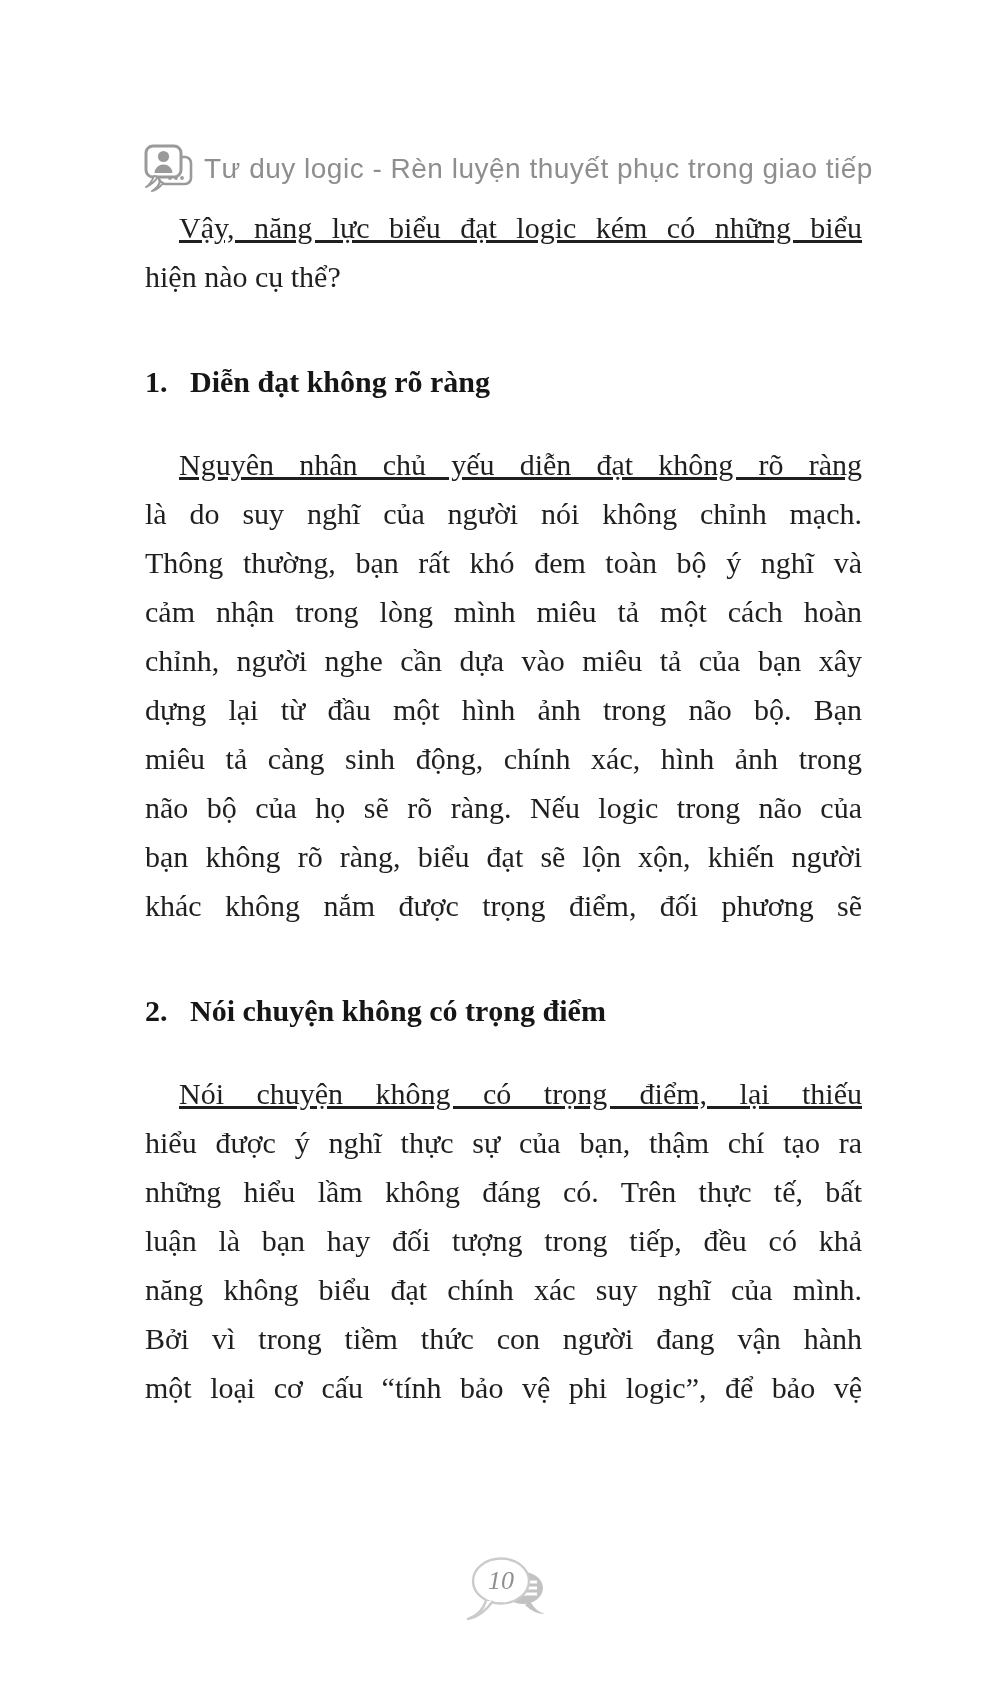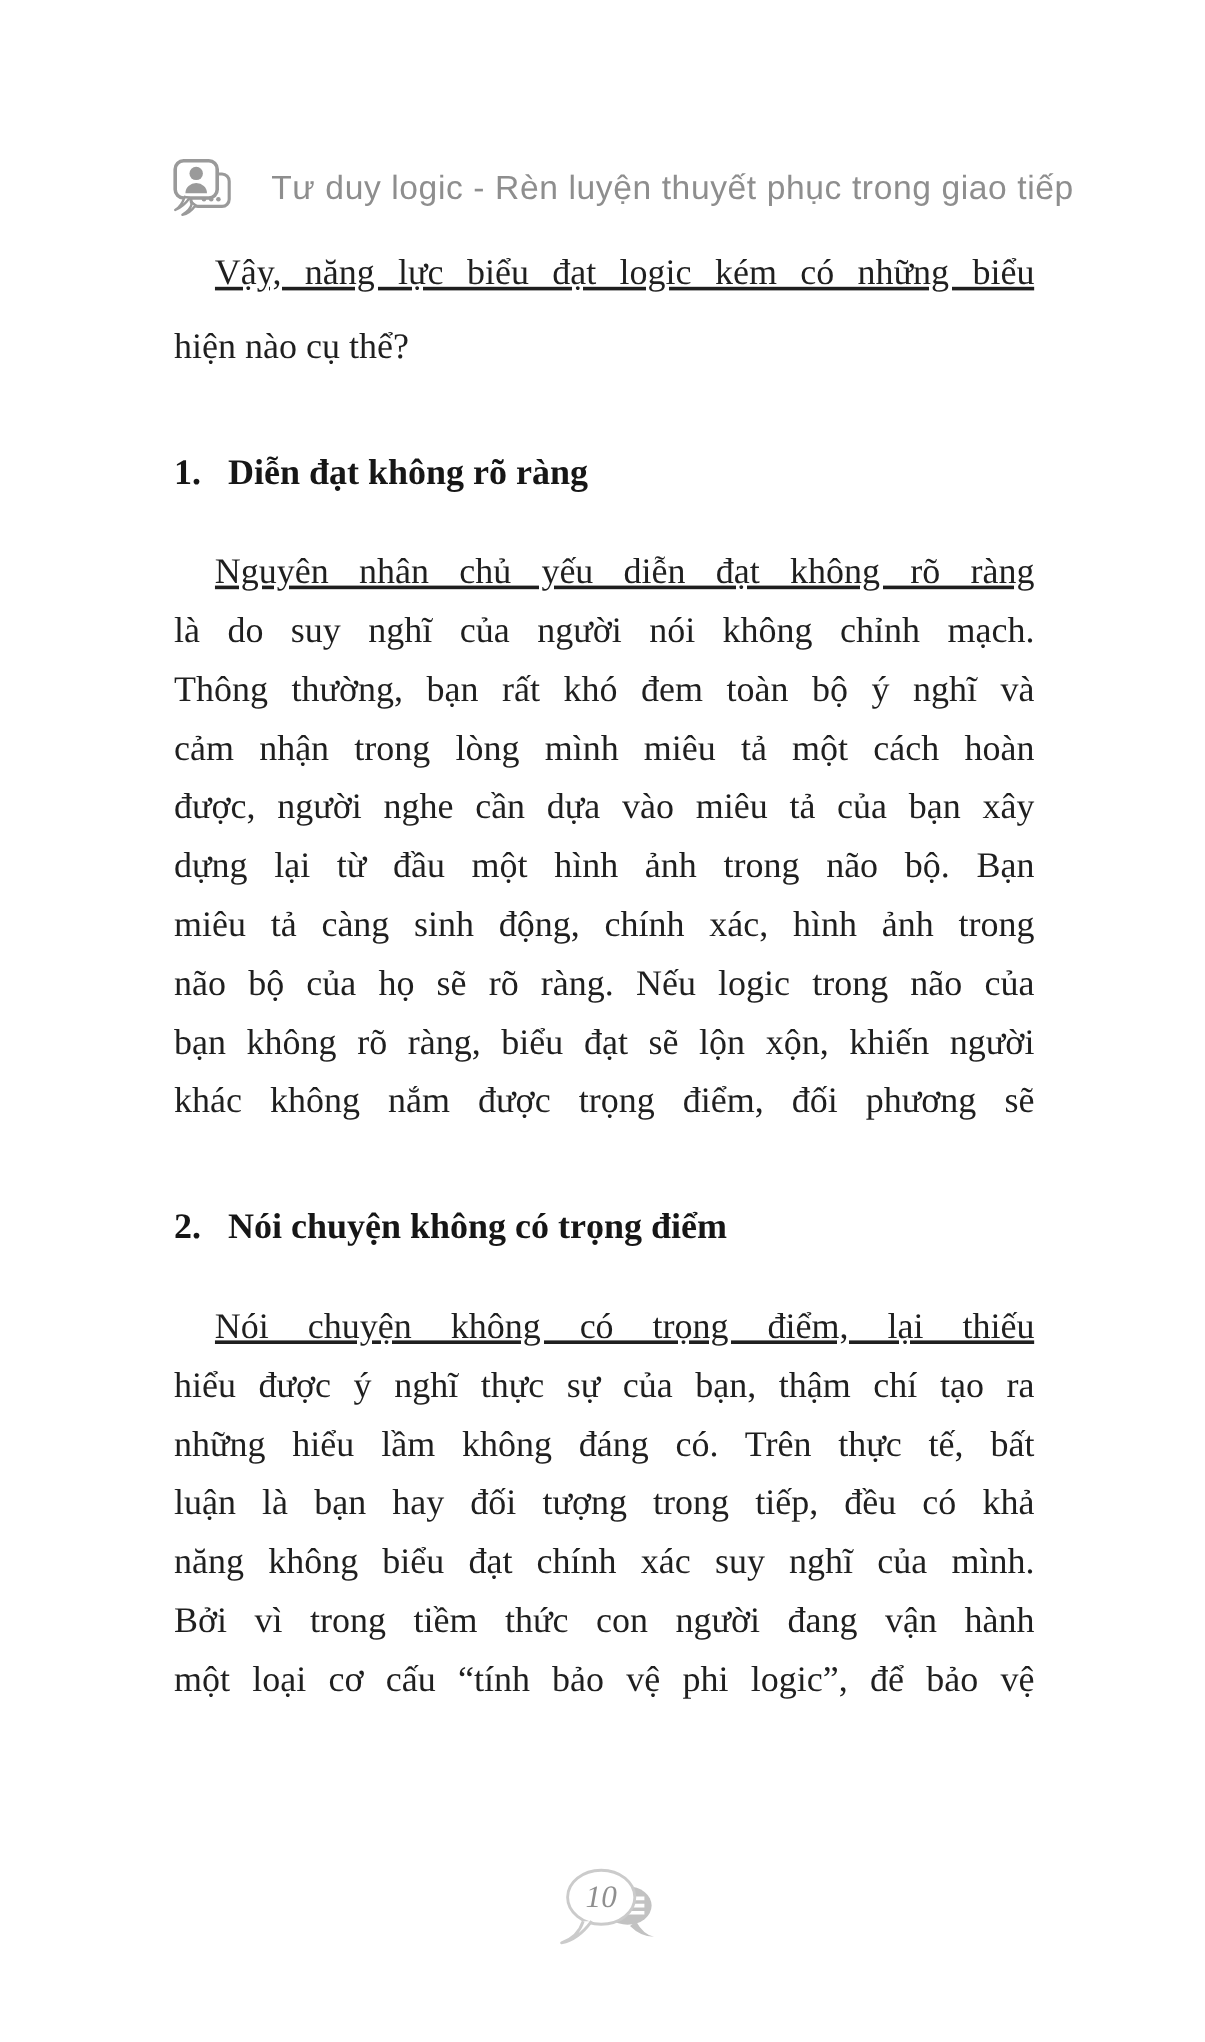--- a/index.html
+++ b/index.html
@@ -8,22 +8,22 @@
     background: #ffffff;
     font-family: "Liberation Serif", "DejaVu Serif", serif;
     position: relative;
     overflow: hidden;
   }
   .page { position: absolute; inset: 0; background: #ffffff; }
 
   
   .header {
     position: absolute;
-    top: 132px; left: 143px;
-    display: flex; align-items: center; gap: 31px;
+    top: 144px; left: 143px;
+    display: flex; align-items: center; gap: 9px;
   }
   .header-icon { width: 52px; height: 50px; flex: 0 0 auto; }
   .header-title {
     font-family: "Liberation Sans", "DejaVu Sans", sans-serif;
     font-size: 28px;
     color: #8e8e8e;
     letter-spacing: 0.5px;
     white-space: nowrap;
   }
 
@@ -36,21 +36,21 @@
     font-size: 30px;
   }
   .line {
     height: 49px;
     line-height: 49px;
     text-align: justify;
     text-align-last: justify;
     overflow: hidden;
   }
   .line.first { margin-left: 34px; text-decoration: underline; }
-  .line.end { text-align-last: left; margin-top: 12px; }
+  .line.end { text-align-last: left; }
 
   .heading {
     margin-top: 56px;
     height: 49px;
     line-height: 49px;
     font-weight: bold;
     font-size: 30px;
     color: #161616;
     white-space: nowrap;
   }
@@ -108,21 +108,21 @@
 
     <div class="heading">
       <span class="h-num">1.</span>
       <span class="h-text">Diễn đạt không rõ ràng</span>
     </div>
     <div class="para">
       <div class="line first">Nguyên nhân chủ yếu diễn đạt không rõ ràng</div>
       <div class="line">là do suy nghĩ của người nói không chỉnh mạch.</div>
       <div class="line">Thông thường, bạn rất khó đem toàn bộ ý nghĩ và</div>
       <div class="line">cảm nhận trong lòng mình miêu tả một cách hoàn</div>
-      <div class="line">được, người nghe cần dựa vào miêu tả của bạn xây</div>
+      <div class="line">chỉnh, người nghe cần dựa vào miêu tả của bạn xây</div>
       <div class="line">dựng lại từ đầu một hình ảnh trong não bộ. Bạn</div>
       <div class="line">miêu tả càng sinh động, chính xác, hình ảnh trong</div>
       <div class="line">não bộ của họ sẽ rõ ràng. Nếu logic trong não của</div>
       <div class="line">bạn không rõ ràng, biểu đạt sẽ lộn xộn, khiến người</div>
       <div class="line">khác không nắm được trọng điểm, đối phương sẽ</div>
     </div>
 
     <div class="heading">
       <span class="h-num">2.</span>
       <span class="h-text">Nói chuyện không có trọng điểm</span>

